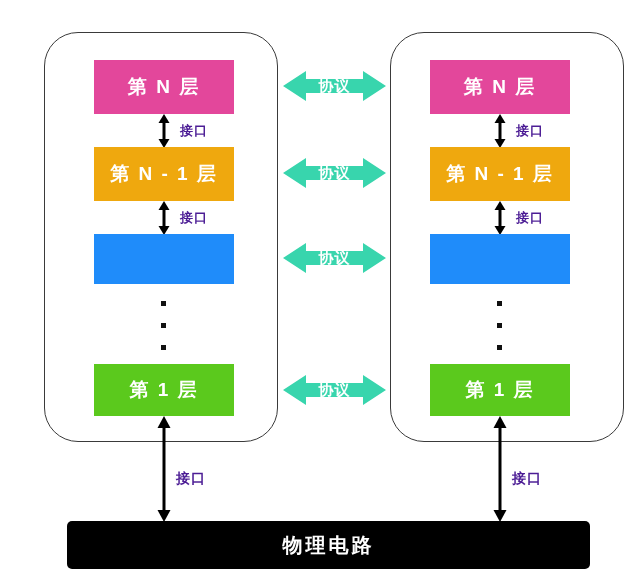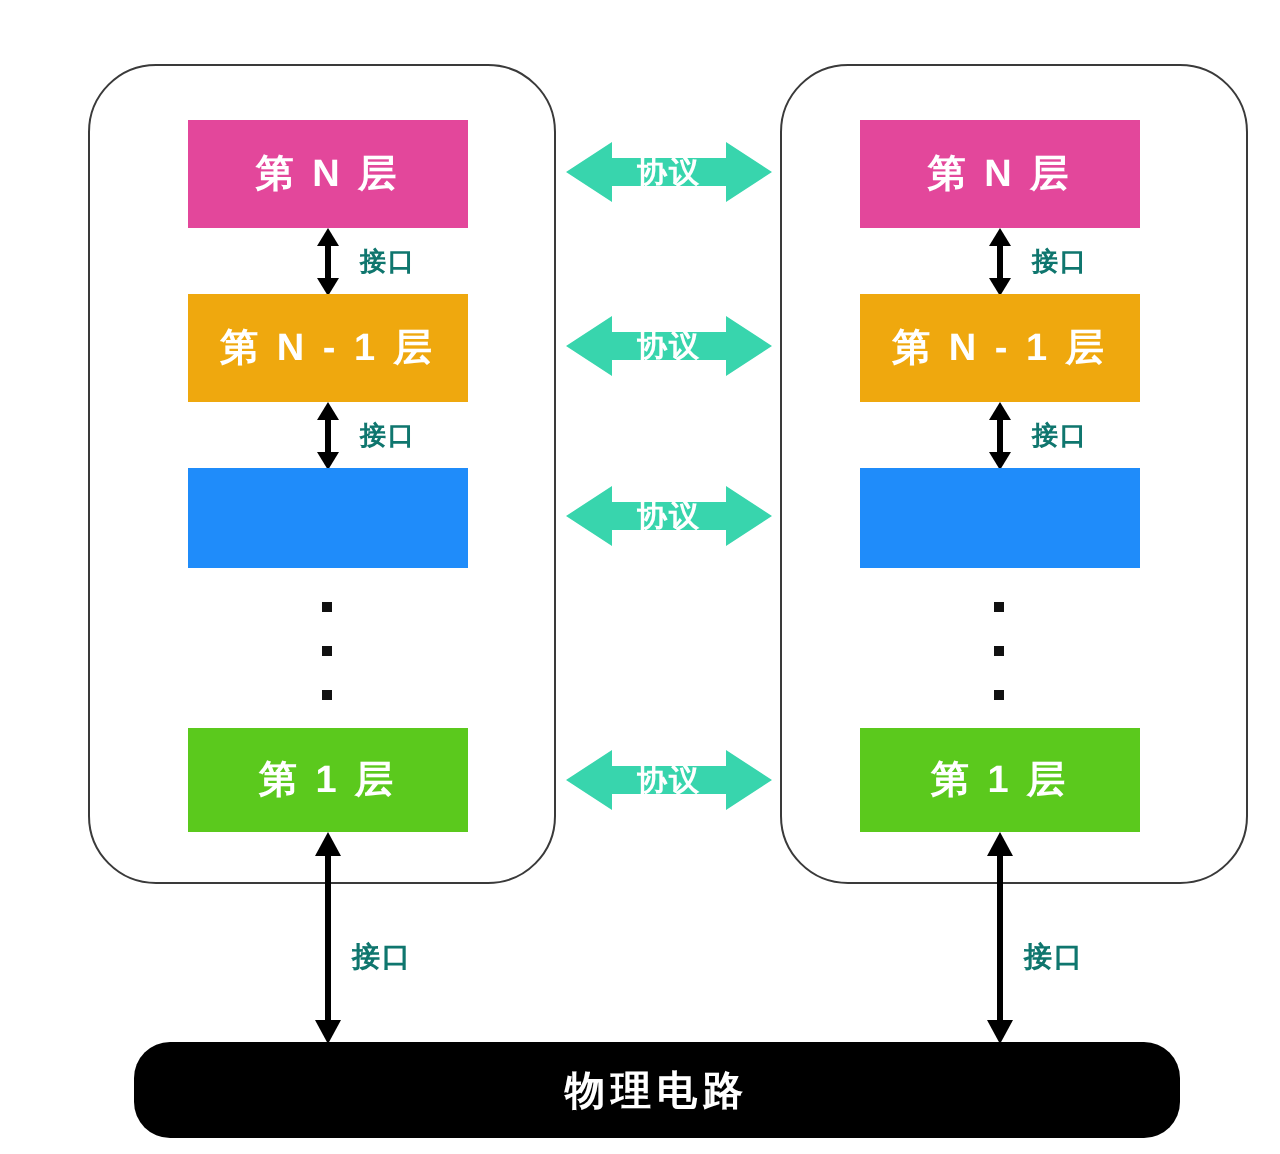--- a/index.html
+++ b/index.html
@@ -54,21 +54,21 @@
     letter-spacing:1px;
     z-index:2;
     white-space:nowrap;
   }
 
   
   .iface{position:absolute;}
   .iface svg{display:block;}
   .iface-label{
     position:absolute;
-    color:#0f766e;
+    color:#4c1d95;
     font-size:13px;
     font-weight:bold;
     letter-spacing:1px;
     white-space:nowrap;
   }
   .iface-label.big{font-size:14px;}
 
   
   .dots{position:absolute;}
   .dots i{
@@ -77,21 +77,21 @@
     background:#111111;
     margin-bottom:17px;
   }
 
   
   #physical-bar{
     position:absolute;
     left:67px;top:507px;
     width:523px;height:48px;
     background:#000000;
-    border-radius:18px;
+    border-radius:5px;
     display:flex;
     align-items:center;
     justify-content:center;
     color:#ffffff;
     font-size:20px;
     font-weight:bold;
     letter-spacing:3px;
     box-sizing:border-box;
   }
 </style>

